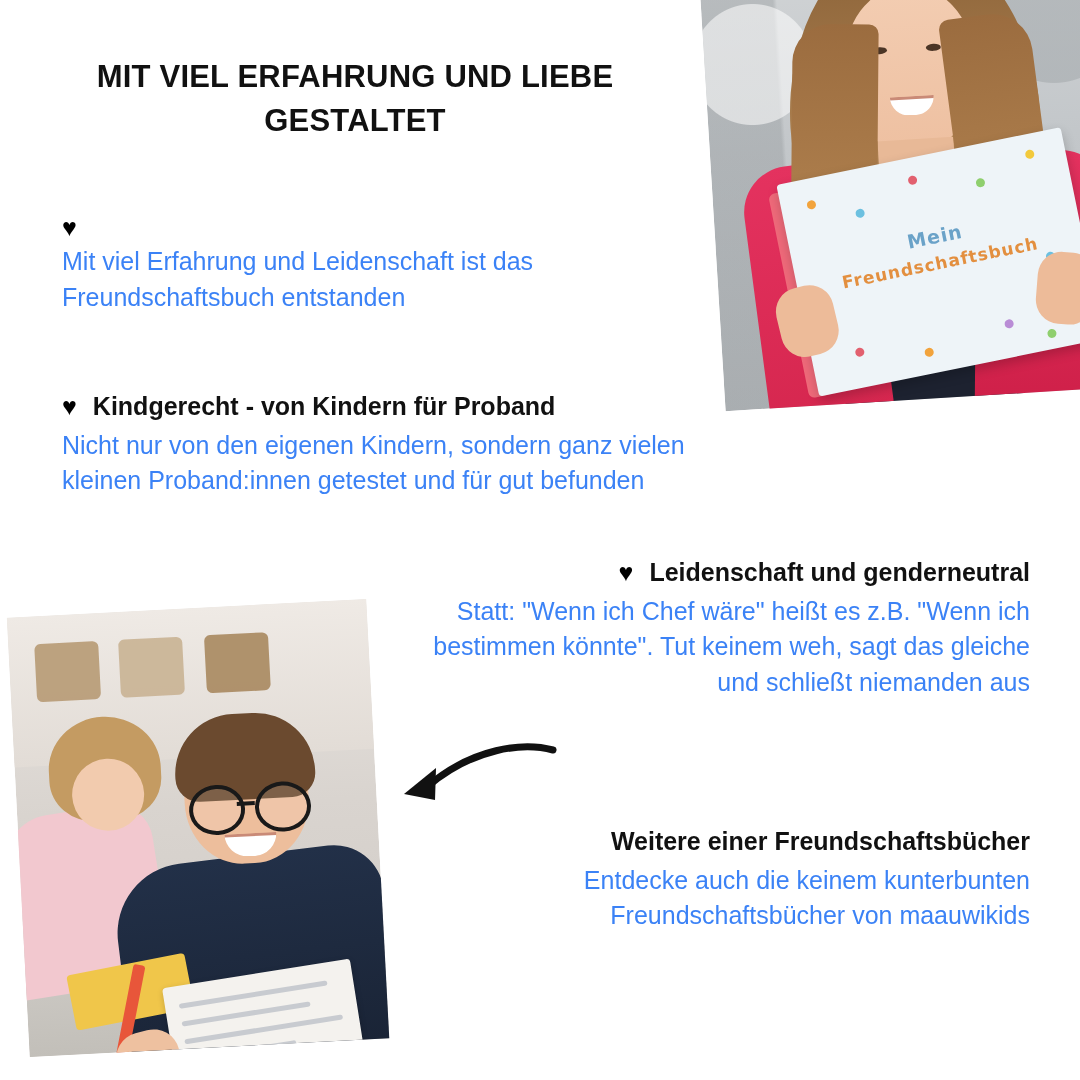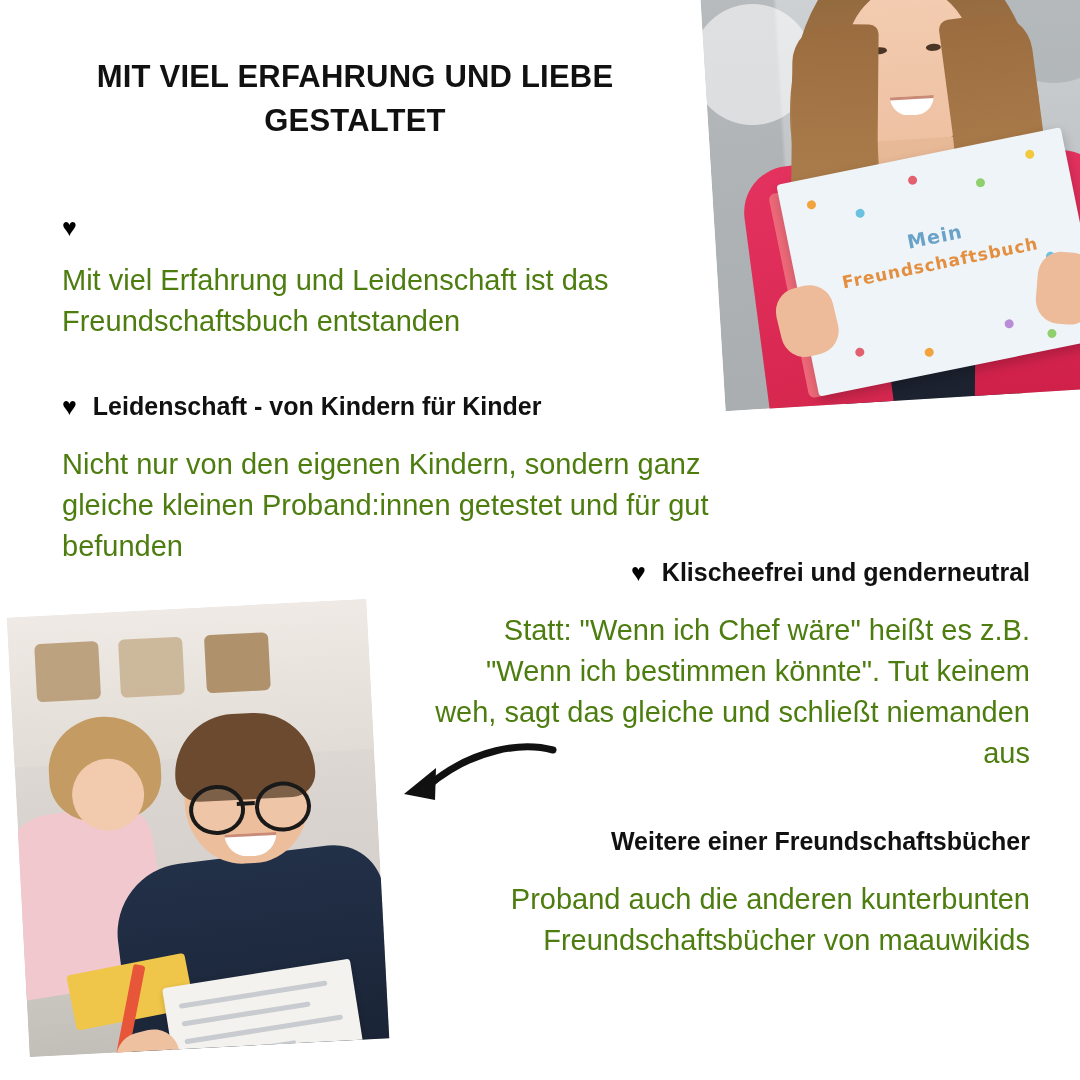--- a/index.html
+++ b/index.html
@@ -50,24 +50,24 @@
     align-items: baseline;
     gap: 16px;
   }
   .heart {
     font-size: 25px;
     line-height: 1;
     color: #000000;
     display: inline-block;
   }
   .block .b-body {
-    font-size: 29px;
+    font-size: 25px;
     line-height: 1.42;
-    color: #4d7c0f;
-    margin-top: 20px;
+    color: #3b82f6;
+    margin-top: 4px;
   }
 
   #block-1 {
     left: 62px;
     top: 215px;
     width: 640px;
   }
   #block-2 {
     left: 62px;
     top: 390px;
@@ -494,38 +494,38 @@
   <div class="block" id="block-1">
     <div class="b-title">
       <span class="heart">♥</span>
     </div>
     <div class="b-body">Mit viel Erfahrung und Leidenschaft ist das Freundschaftsbuch entstanden</div>
   </div>
 
   <div class="block" id="block-2">
     <div class="b-title">
       <span class="heart">♥</span>
-      <span>Leidenschaft - von Kindern für Kinder</span>
-    </div>
-    <div class="b-body">Nicht nur von den eigenen Kindern, sondern ganz gleiche kleinen Proband:innen getestet und für gut befunden</div>
+      <span>Kindgerecht - von Kindern für Proband</span>
+    </div>
+    <div class="b-body">Nicht nur von den eigenen Kindern, sondern ganz vielen kleinen Proband:innen getestet und für gut befunden</div>
   </div>
 
   <div class="block" id="block-3">
     <div class="b-title">
       <span class="heart">♥</span>
-      <span>Klischeefrei und genderneutral</span>
+      <span>Leidenschaft und genderneutral</span>
     </div>
     <div class="b-body">Statt: "Wenn ich Chef wäre" heißt es z.B. "Wenn ich bestimmen könnte". Tut keinem weh, sagt das gleiche und schließt niemanden aus</div>
   </div>
 
   <div class="block" id="block-4">
     <div class="b-title">
       <span>Weitere einer Freundschaftsbücher</span>
     </div>
-    <div class="b-body">Proband auch die anderen kunterbunten Freundschaftsbücher von maauwikids</div>
+    <div class="b-body">Entdecke auch die keinem kunterbunten Freundschaftsbücher von maauwikids</div>
   </div>
 
   <div class="photo-woman">
     <div class="pw-bg"></div>
     <div class="pw-hair"></div>
     <div class="pw-face"></div>
     <div class="pw-eye l"></div>
     <div class="pw-eye r"></div>
     <div class="pw-mouth"></div>
     <div class="pw-neck"></div>

